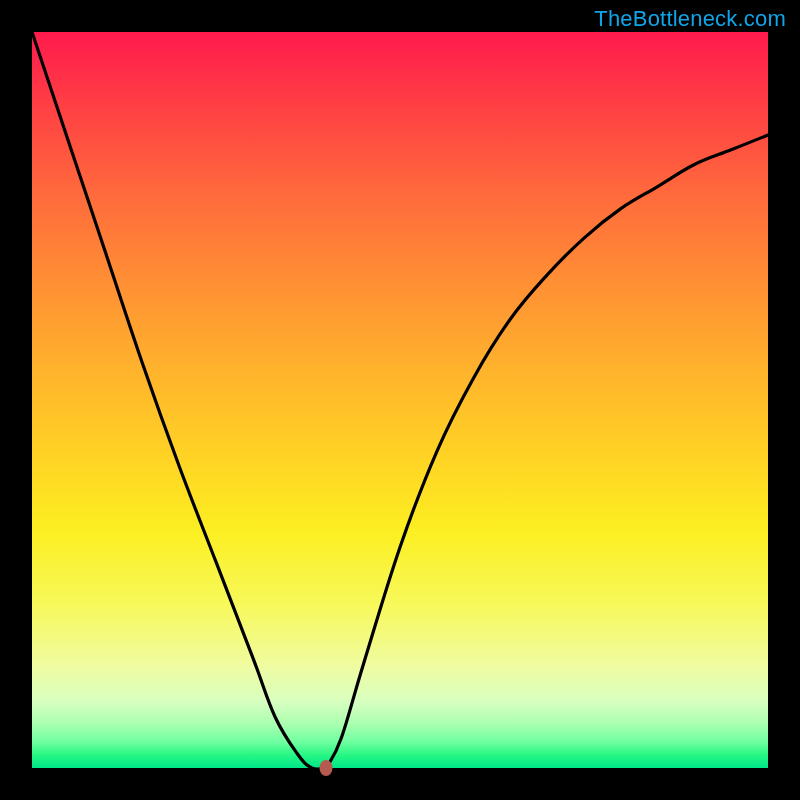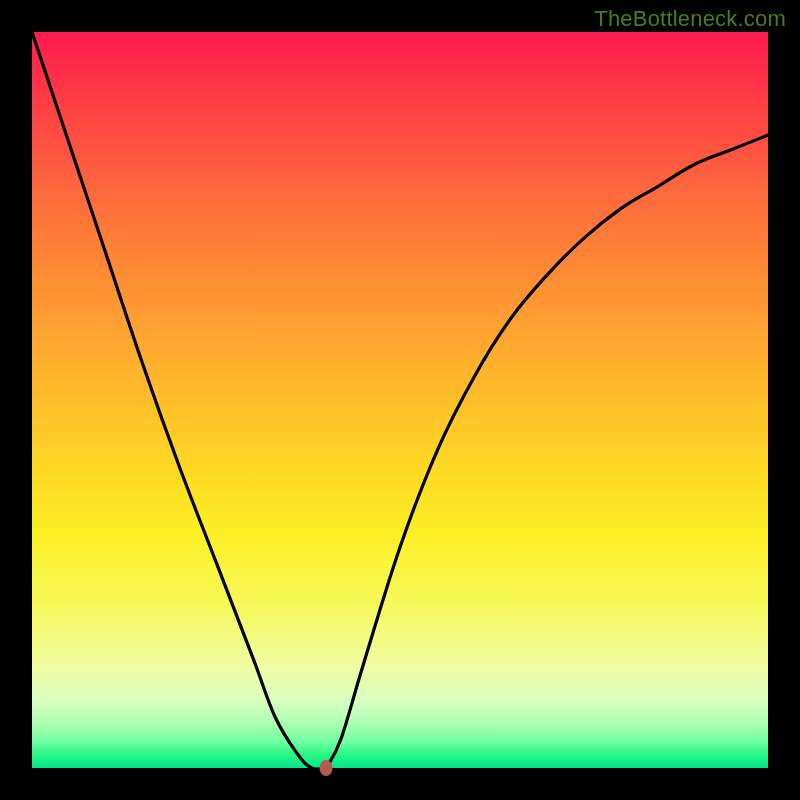--- a/index.html
+++ b/index.html
@@ -39,21 +39,21 @@
       #aaffb0 94%,
       #6effa0 96.5%,
       #28f784 98.2%,
       #00e688 100%
     );
   }
   .watermark {
     position: absolute;
     top: 6px;
     right: 14px;
-    color: #4d7c0f;
+    color: #0ea5e9;
     font-size: 22px;
     font-weight: 500;
     letter-spacing: 0.2px;
     user-select: none;
   }
   svg.curve {
     position: absolute;
     left: 0;
     top: 0;
     width: 736px;

